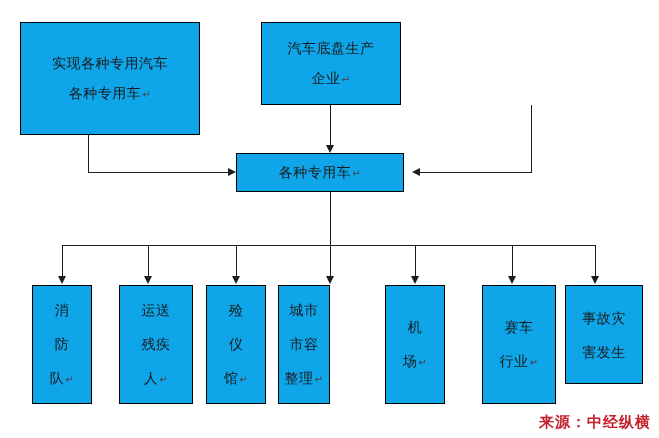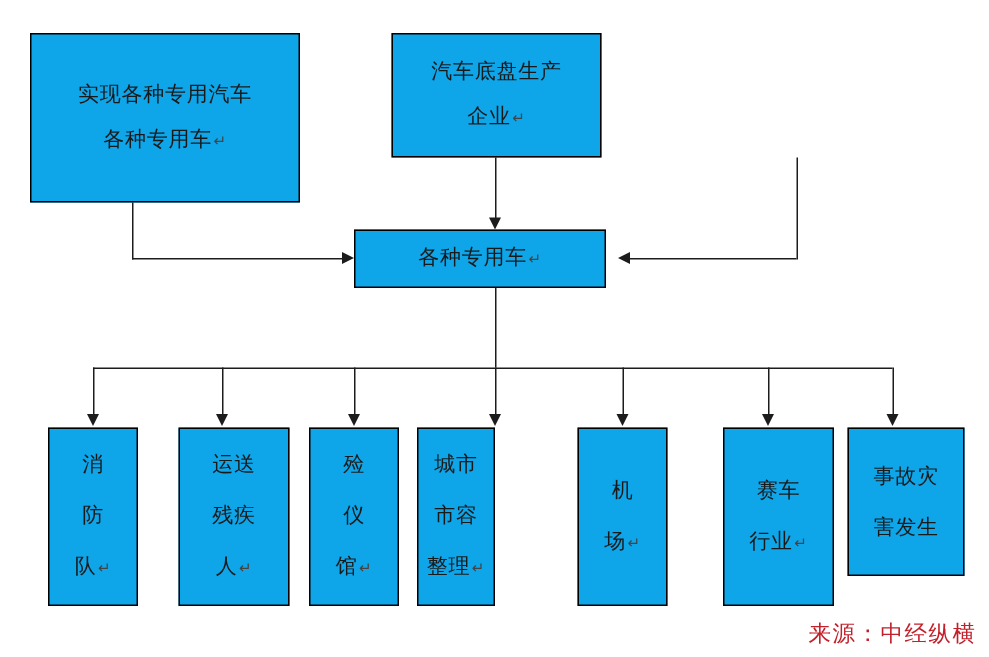--- a/index.html
+++ b/index.html
@@ -86,21 +86,21 @@
     border-top: 4px solid transparent;
     border-bottom: 4px solid transparent;
     border-right: 8px solid #1c1c1c;
   }
 
   .source-note {
     position: absolute;
     right: 8px;
     bottom: 6px;
     color: #c2202a;
-    font-weight: normal;
+    font-weight: bold;
     font-size: 15px;
     font-family: "DejaVu Sans", "Liberation Sans", sans-serif;
     letter-spacing: 1px;
     white-space: nowrap;
   }
 </style>
 </head>
 <body>
 
 <div id="canvas">

